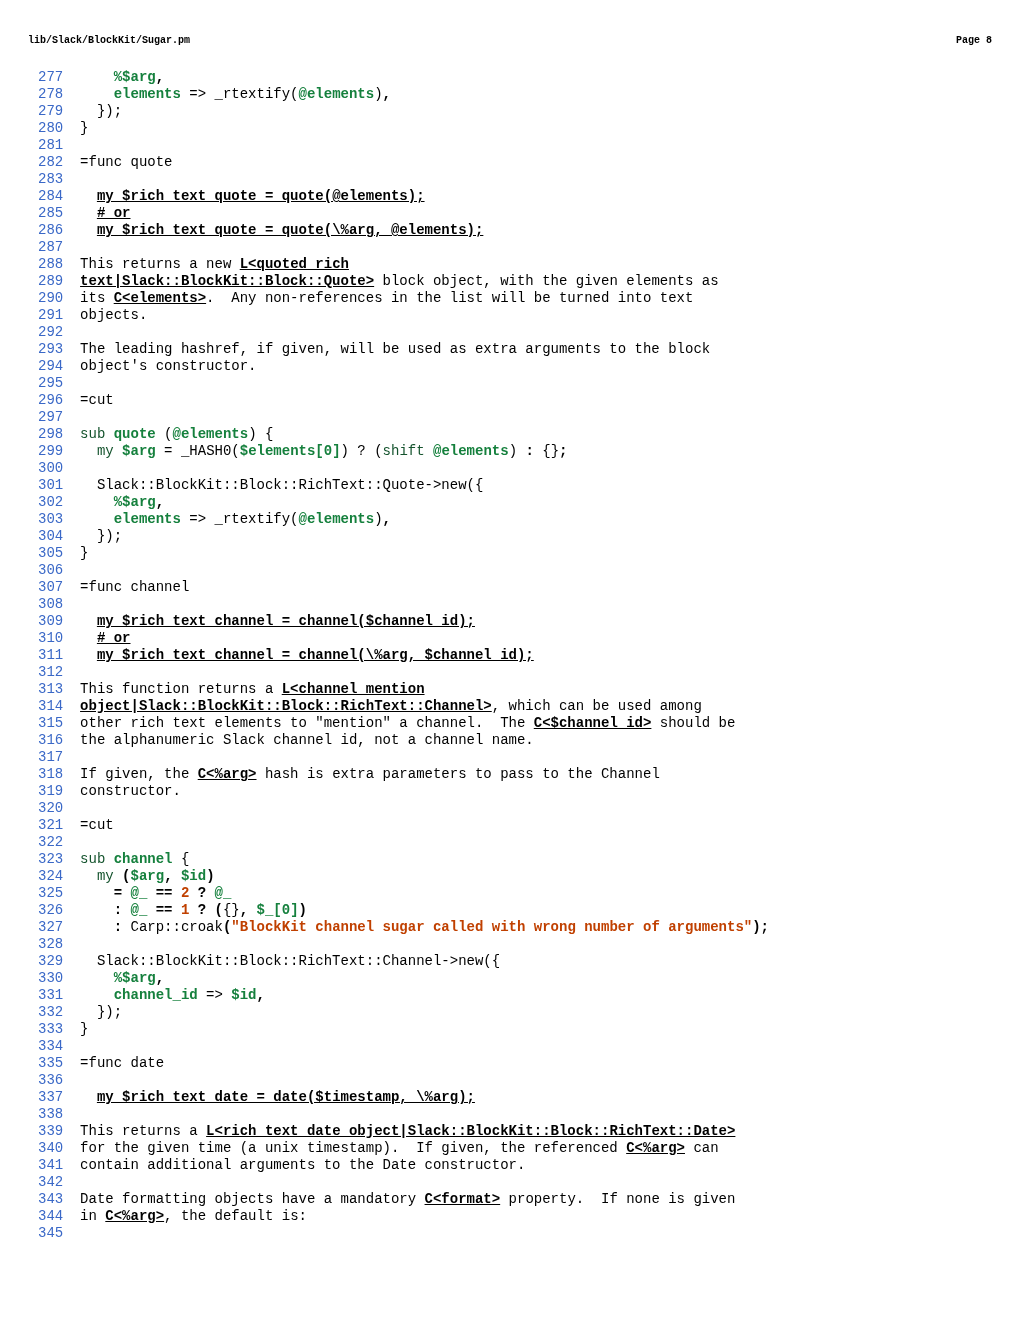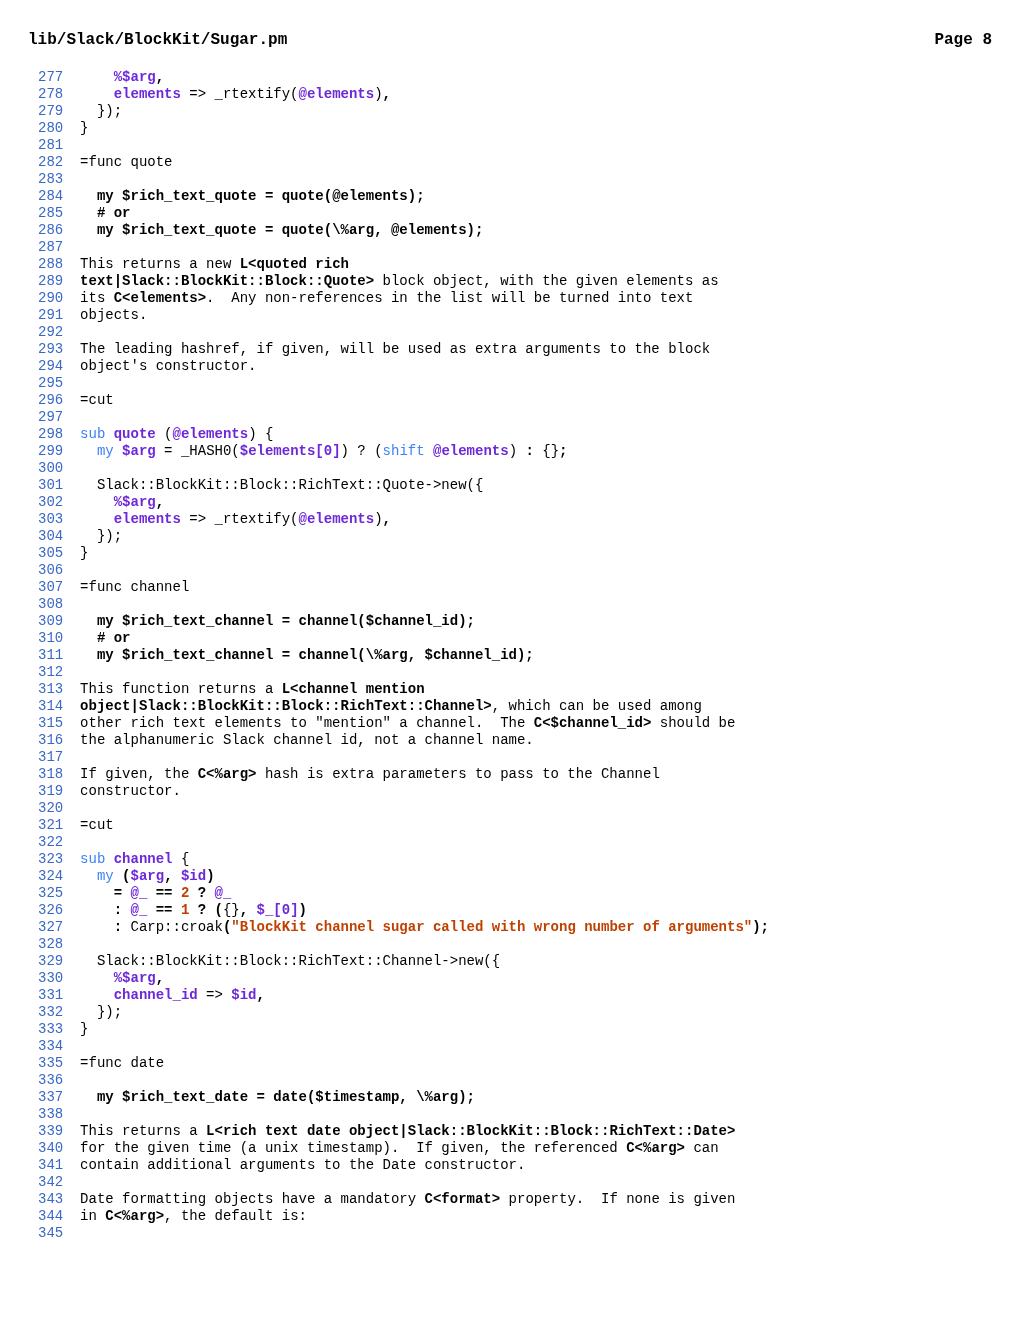--- a/index.html
+++ b/index.html
@@ -16,37 +16,37 @@
     font-family: "Courier New", Courier, monospace;
     font-size: 14px;
     line-height: 17px;
     color: #000;
   }
   .header {
     display: flex;
     justify-content: space-between;
     font-weight: bold;
     margin-bottom: 20px;
-    font-size: 16px;
+    font-size: 10px;
   }
   .code {
     white-space: pre;
   }
   .ln {
     display: inline-block;
     width: 4.2ch;
     text-align: right;
     color: #3a68c7; 
     margin-right: 2ch;
   }
-  .kw   { color: #3b82f6; text-align: right; } 
-  .var  { color: #6d28d9; font-weight: bold; } 
+  .kw   { color: #14532d; text-align: right; } 
+  .var  { color: #15803d; font-weight: bold; } 
   .str  { color: #c04000; font-weight: bold; }
   .bop  { color: #000; font-weight: bold; } 
-  .podb { color: #000; font-weight: bold; }
+  .podb { color: #000; font-weight: bold; text-decoration: underline; }
   .num  { color: #c04000; font-weight: bold;}
 </style>
 </head>
 <body>
 
 <div class="page">
   <div class="header">
     <span>lib/Slack/BlockKit/Sugar.pm</span>
     <span>Page 8</span>
   </div>

